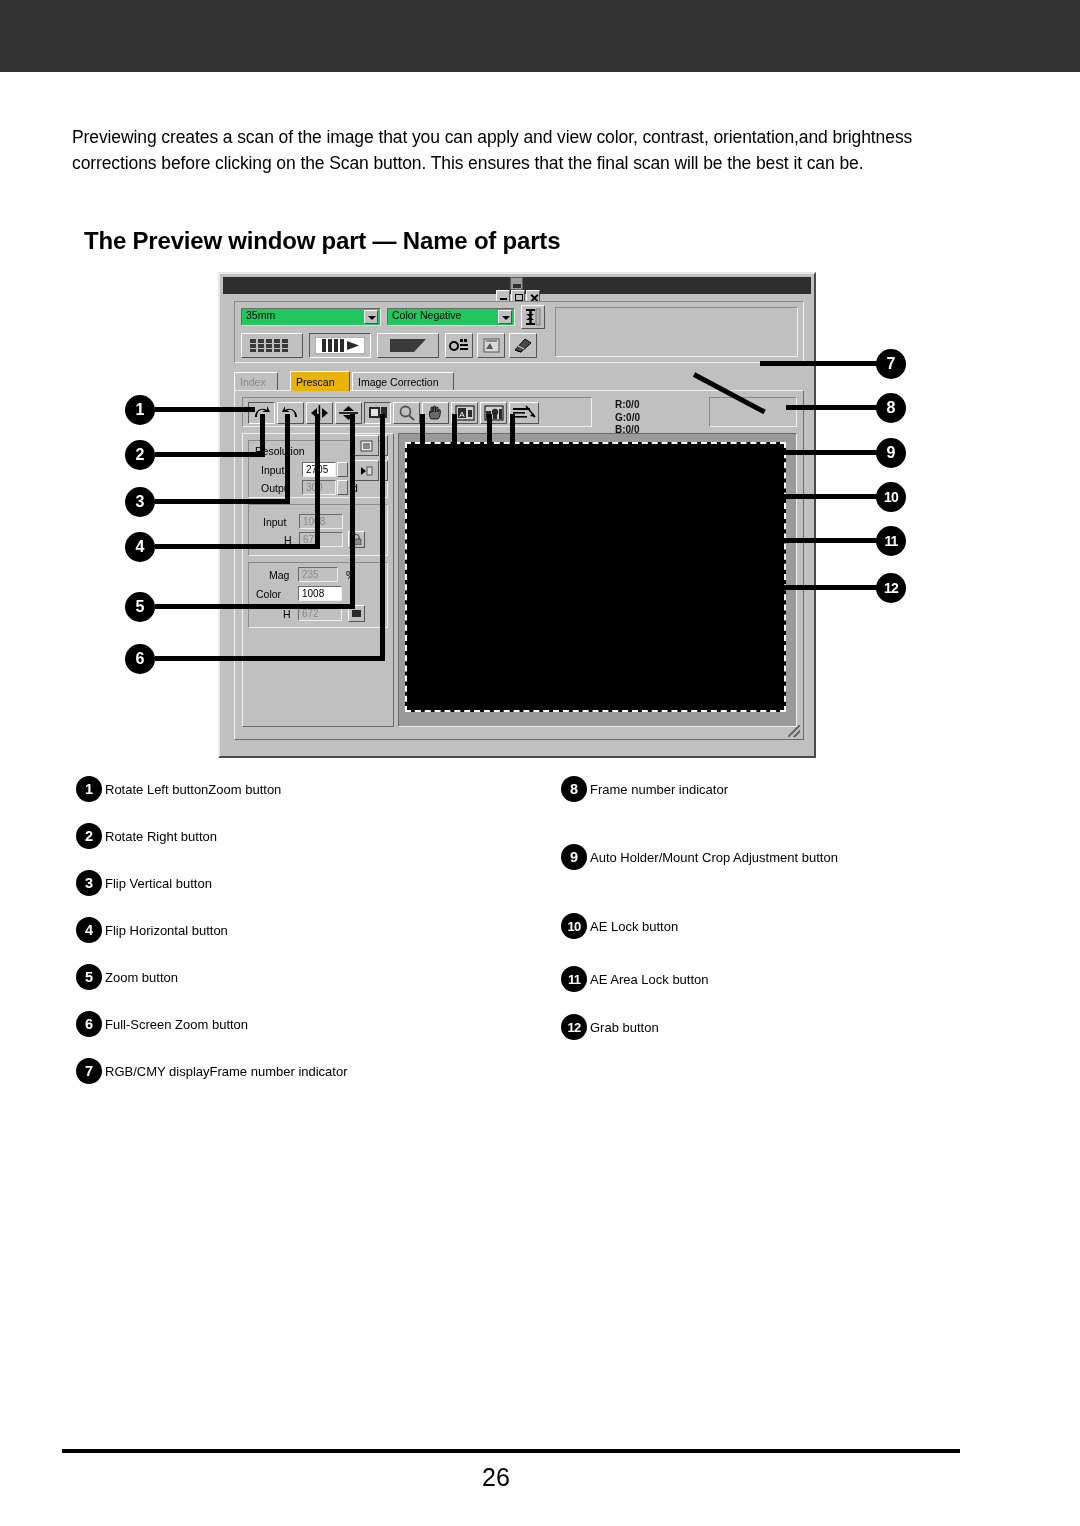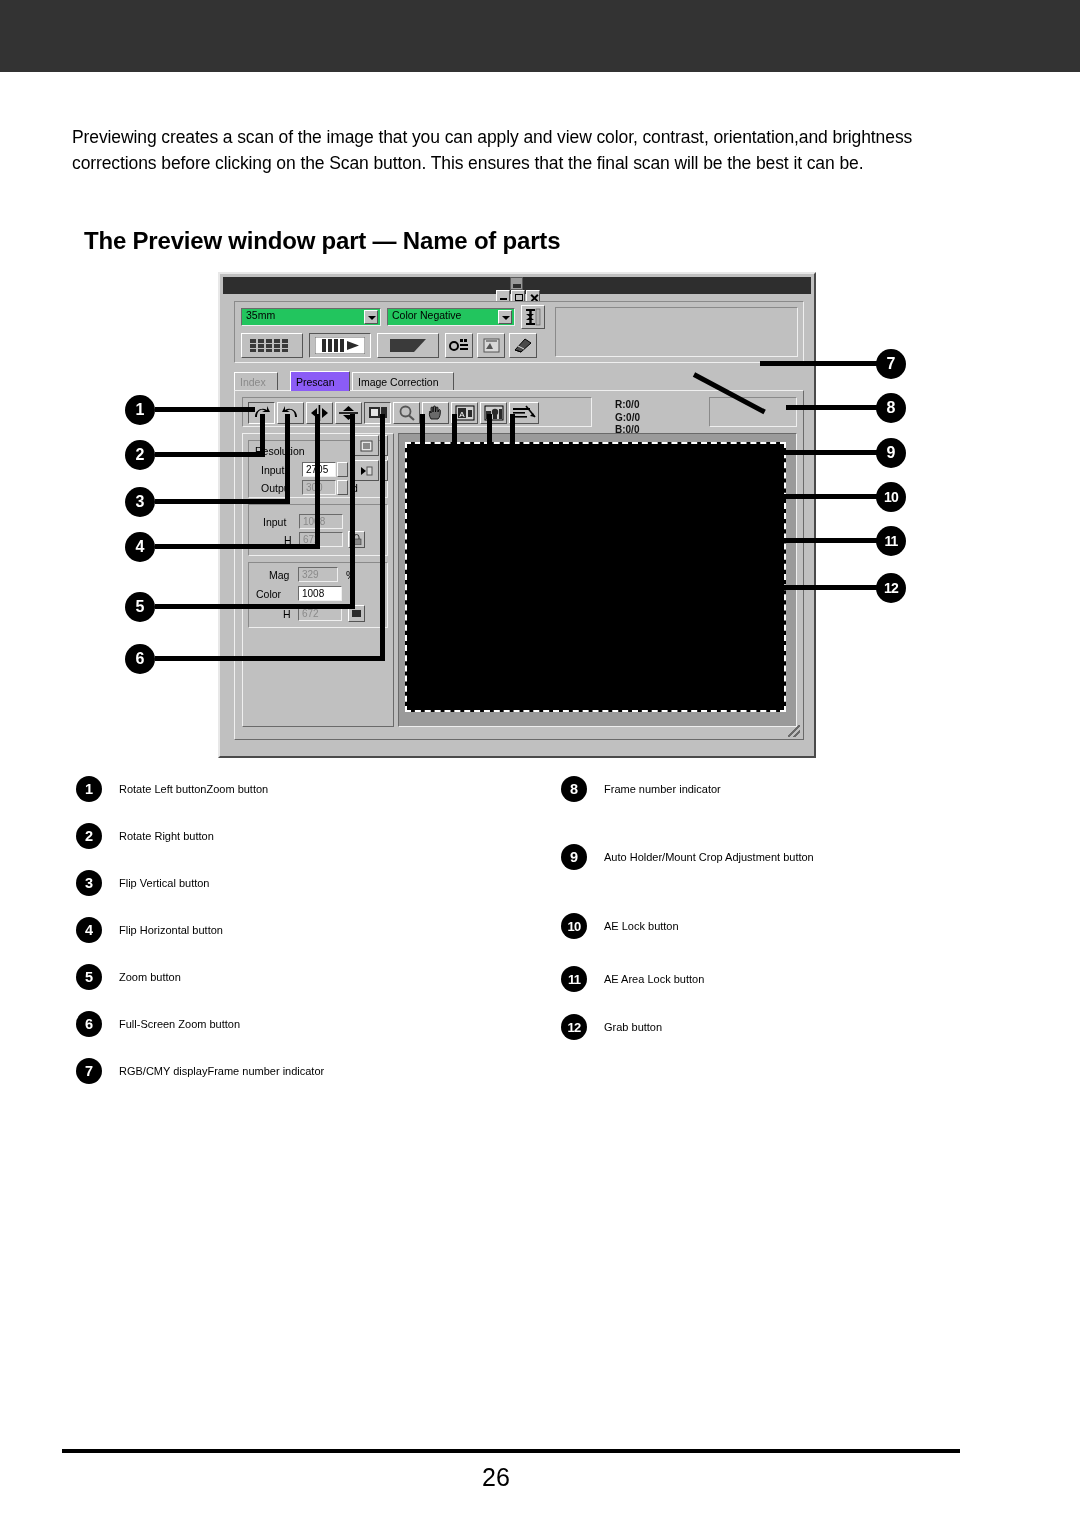--- a/index.html
+++ b/index.html
@@ -122,21 +122,21 @@
   .tabstrip { position:absolute; left:14px; top:98px; right:10px; height:18px; }
   .tab {
     position:absolute; top:0; height:18px;
     background:#c0c0c0; font-size:10.5px;
     border-top:1px solid #fff; border-left:1px solid #fff;
     border-right:1px solid #555;
     display:flex; align-items:center; padding:0 5px;
     color:#000;
   }
   .tab.disabled { color:#8a8a8a; }
-  .tab.active { background:#8b5cf6; height:20px; top:-1px; border-bottom:none; z-index:3; font-weight:normal; }
+  .tab.active { background:#eab308; height:20px; top:-1px; border-bottom:none; z-index:3; font-weight:normal; }
 
   
   .panel {
     position:absolute; left:14px; top:116px; right:10px; bottom:16px;
     background:#c0c0c0;
     border-top:1px solid #efefef; border-left:1px solid #efefef;
     border-right:1px solid #6a6a6a; border-bottom:1px solid #6a6a6a;
   }
   .toolwrap {
     position:absolute; left:7px; top:6px; width:350px; height:30px;
@@ -254,21 +254,21 @@
 
   
   .legend { position:absolute; }
   .lrow { position:absolute; display:flex; align-items:center; }
   .lnum {
     width:26px; height:26px; border-radius:50%; background:#000; color:#fff;
     display:flex; align-items:center; justify-content:center;
     font-size:14.5px; font-weight:bold; flex:0 0 auto;
   }
   .lnum.wide { font-size:13px; letter-spacing:-0.8px; }
-  .ltext { margin-left:17px; font-size:11px; white-space:nowrap; }
+  .ltext { margin-left:3px; font-size:13px; white-space:nowrap; }
 
   
   #footrule {
     position:absolute; left:62px; top:1449px; width:898px; height:4px;
     background:#000;
   }
   #pagenum {
     position:absolute; left:0; top:1463px; width:992px;
     text-align:center; font-size:25px;
   }
@@ -512,21 +512,21 @@
             <svg width="11" height="11" viewBox="0 0 11 11">
                 <rect x="1" y="5" width="9" height="6" fill="#888" stroke="#333" stroke-width="0.6"></rect>
                 <path d="M3 5 V3 A2.5 2.5 0 0 1 8 3 V5" fill="none" stroke="#333" stroke-width="1"></path>
               </svg>
           </div>
         </div>
 
         <div class="grp" style="top:128px; height:66px;">
           <span class="lbl" style="left:20px; top:6px;">Mag</span>
           <div class="fld dis" style="left:49px; top:4px; width:40px;">
-            <span>329</span>
+            <span>235</span>
           </div>
           <span class="lbl" style="left:97px; top:6px;">%</span>
           <span class="lbl" style="left:7px; top:25px;">Color</span>
           <div class="fld" style="left:49px; top:23px; width:44px;">
             <span>1008</span>
           </div>
           <span class="lbl" style="left:34px; top:45px;">H</span>
           <div class="fld dis" style="left:49px; top:43px; width:44px;">
             <span>672</span>
           </div>

